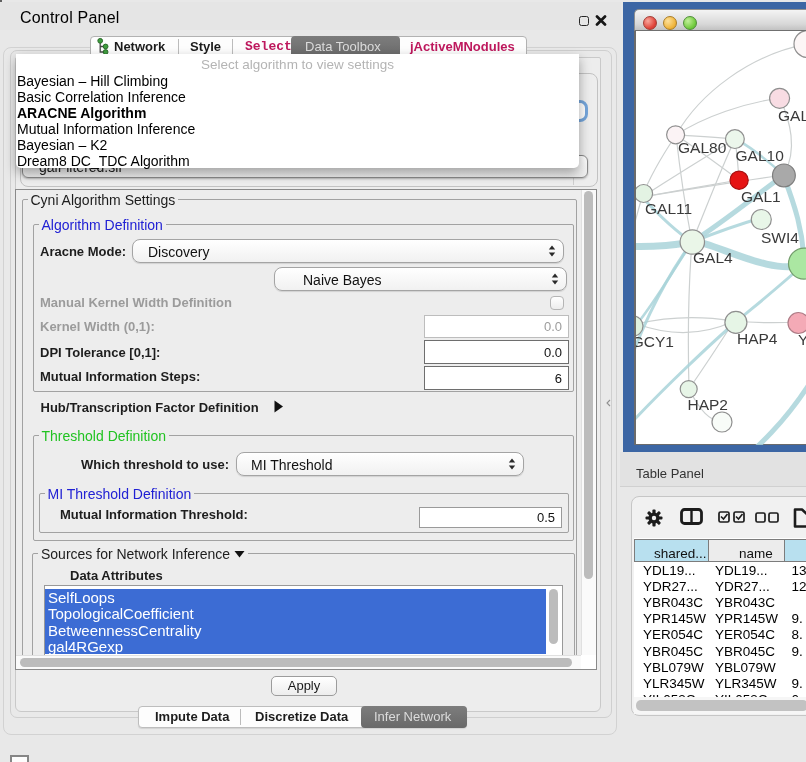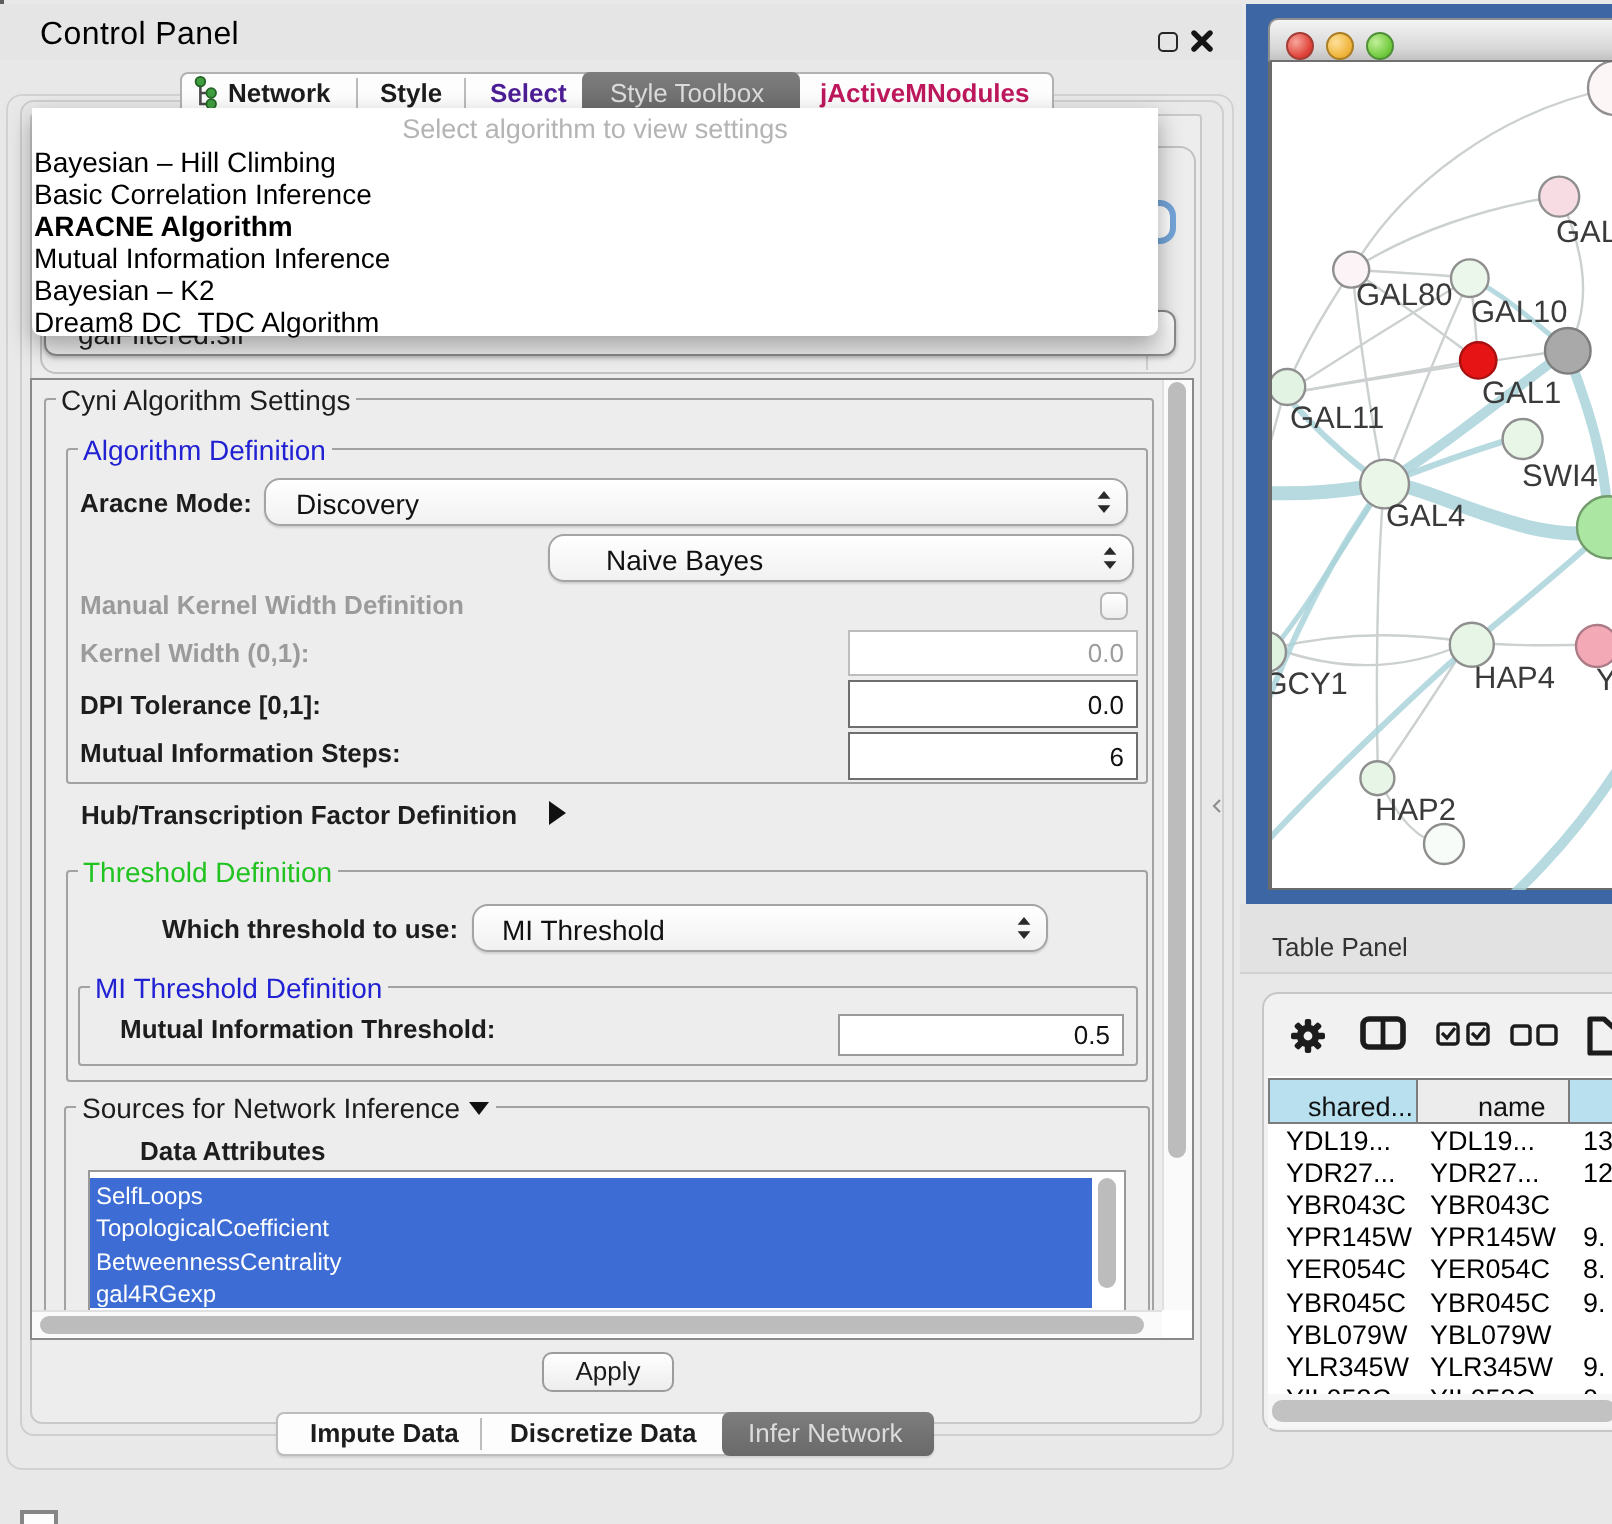--- a/index.html
+++ b/index.html
@@ -41,22 +41,22 @@
 <div class="abs" style="left:232px;top:39px;width:1px;height:16px;background:#bcbcbc;"></div>
 <div class="abs" style="left:291px;top:36px;width:109px;height:22px;background:linear-gradient(#7d7d7d,#696969);border-radius:4px;"></div>
 <svg class="abs" style="left:97px;top:37px;" width="12" height="18" viewBox="0 0 12 18">
  <path d="M3.2 4 L3.2 15 L8.3 15 M3.2 9.5 L8.3 9.5" stroke="#4a4a4a" stroke-width="1.3" fill="none"></path>
  <circle cx="3.2" cy="3.8" r="2.4" fill="#3f9e3f" stroke="#246324" stroke-width="0.9"></circle>
  <circle cx="8.6" cy="9.5" r="2.4" fill="#3f9e3f" stroke="#246324" stroke-width="0.9"></circle>
  <circle cx="8.6" cy="15" r="2.4" fill="#3f9e3f" stroke="#246324" stroke-width="0.9"></circle>
 </svg>
 <div class="lbl" style="left:114px;top:39px;color:#1c1c1c;">Network</div>
 <div class="lbl" style="left:190px;top:39px;color:#1c1c1c;">Style</div>
-<div class="lbl" style="left:245px;top:39px;color:#4c1d95;">Select</div>
-<div class="lbl" style="left:305px;top:39px;color:#dcdcdc;font-weight:normal;">Style Toolbox</div>
+<div class="lbl" style="left:245px;top:39px;color:#be185d;font-family:Liberation Mono, monospace;">Select</div>
+<div class="lbl" style="left:305px;top:39px;color:#dcdcdc;font-weight:normal;">Data Toolbox</div>
 <div class="lbl" style="left:410px;top:39px;color:#be185d;">jActiveMNodules</div>
 
 <div class="abs" style="left:20px;top:73px;width:576px;height:112px;background:#ededed;border:1px solid #c2c2c2;border-radius:8px;"></div>
 <div class="abs" style="left:573px;top:75px;width:1px;height:110px;background:#cfcfcf;"></div>
 <div class="abs" style="left:420px;top:100px;width:162px;height:16px;background:#fff;border:3px solid #74a5da;border-radius:8px;"></div>
 <div class="abs" style="left:22px;top:155px;width:564px;height:21px;background:linear-gradient(#ffffff,#ececec);border:1px solid #8a8a8a;border-radius:6px;box-shadow:0 1px 2px rgba(0,0,0,0.25);font-size:14px;color:#222;">
       <span style="position:absolute;left:16px;top:3px;">galFiltered.sif</span>
     </div>
 
 <div class="abs" style="left:16px;top:54px;width:563px;height:114px;background:#ffffff;border-radius:0 0 5px 5px;box-shadow:0 5px 12px rgba(0,0,0,0.35);"></div>
@@ -131,21 +131,21 @@
       </div>
 
   <div class="grp" style="left:16px;top:363px;width:541px;height:150px;">
     <span class="gtitle" style="color:#1d1d1d;font-weight:normal;">Sources for Network Inference <svg width="11" height="8" viewBox="0 0 11 8" style="display:inline-block;vertical-align:1px;">
             <path d="M0.5 1 L10.5 1 L5.5 7.5 Z" fill="#111"></path>
           </svg></span>
   </div>
   <div class="lbl" style="left:21px;top:378px;padding-left:33px;">Data Attributes</div>
   <div class="abs" style="left:28px;top:395px;width:517px;height:110px;background:#fff;border:1px solid #999;"></div>
   <div class="abs" style="left:29px;top:398.5px;width:501px;height:65.4px;background:#3c6cd4;"></div>
-  <div class="abs" style="left:32px;top:400px;font-size:12px;line-height:16.35px;color:#fff;white-space:nowrap;">SelfLoops<br>TopologicalCoefficient<br>BetweennessCentrality<br>gal4RGexp</div>
+  <div class="abs" style="left:32px;top:400px;font-size:15px;line-height:16.35px;color:#fff;white-space:nowrap;">SelfLoops<br>TopologicalCoefficient<br>BetweennessCentrality<br>gal4RGexp</div>
   <div class="abs" style="left:533px;top:399px;width:9px;height:55px;background:#bcbcbc;border-radius:4.5px;"></div>
 
   <div class="abs" style="left:0;top:464.5px;width:564.5px;height:14.5px;background:#fafafa;border-top:1px solid #e0e0e0;"></div>
   <div class="abs" style="left:4px;top:468px;width:552px;height:9px;background:#bcbcbc;border-radius:4.5px;"></div>
   <div class="abs" style="left:564.5px;top:0;width:15.5px;height:479px;background:#fafafa;border-left:1px solid #e0e0e0;"></div>
   <div class="abs" style="left:568px;top:1px;width:9px;height:388px;background:#bcbcbc;border-radius:4.5px;"></div>
   <div class="abs" style="left:564.5px;top:464.5px;width:15.5px;height:14.5px;background:#fff;"></div>
 </div>
 
 <div class="abs" style="left:271px;top:676px;width:66px;height:20px;background:linear-gradient(#ffffff,#ededed);border:1px solid #9c9c9c;border-radius:5px;box-sizing:border-box;text-align:center;font-size:13px;color:#1a1a1a;line-height:18px;">Apply</div>

